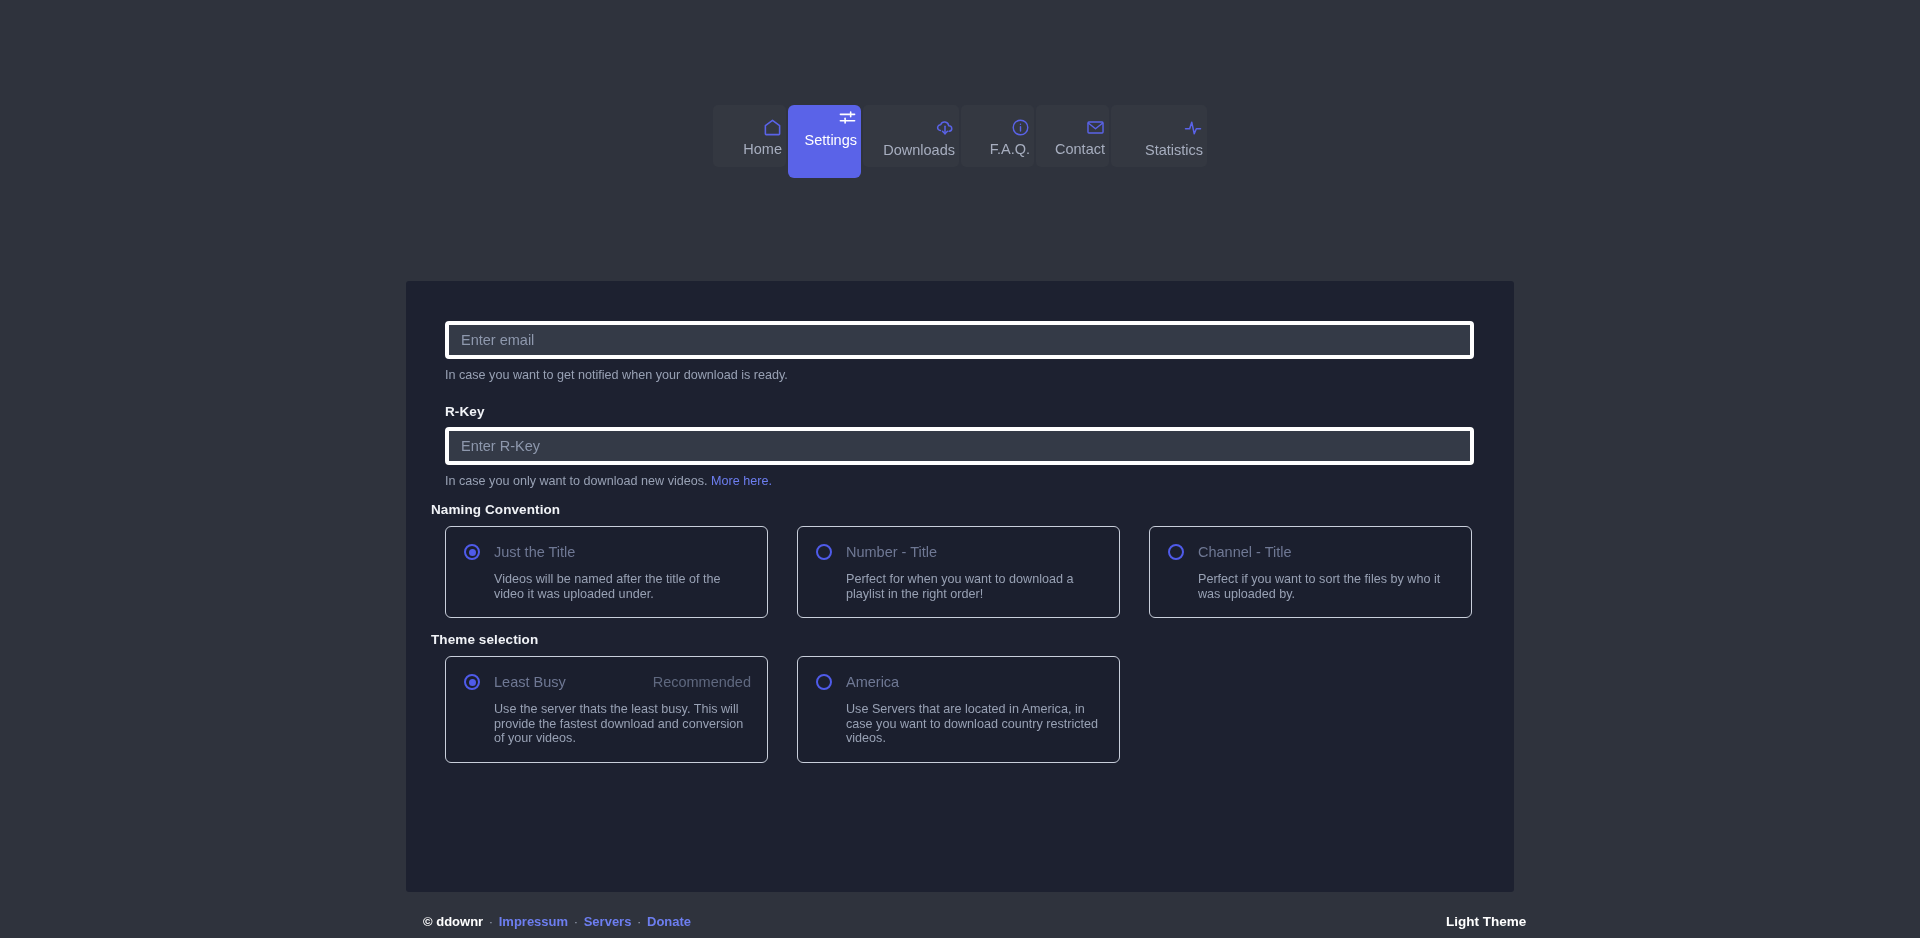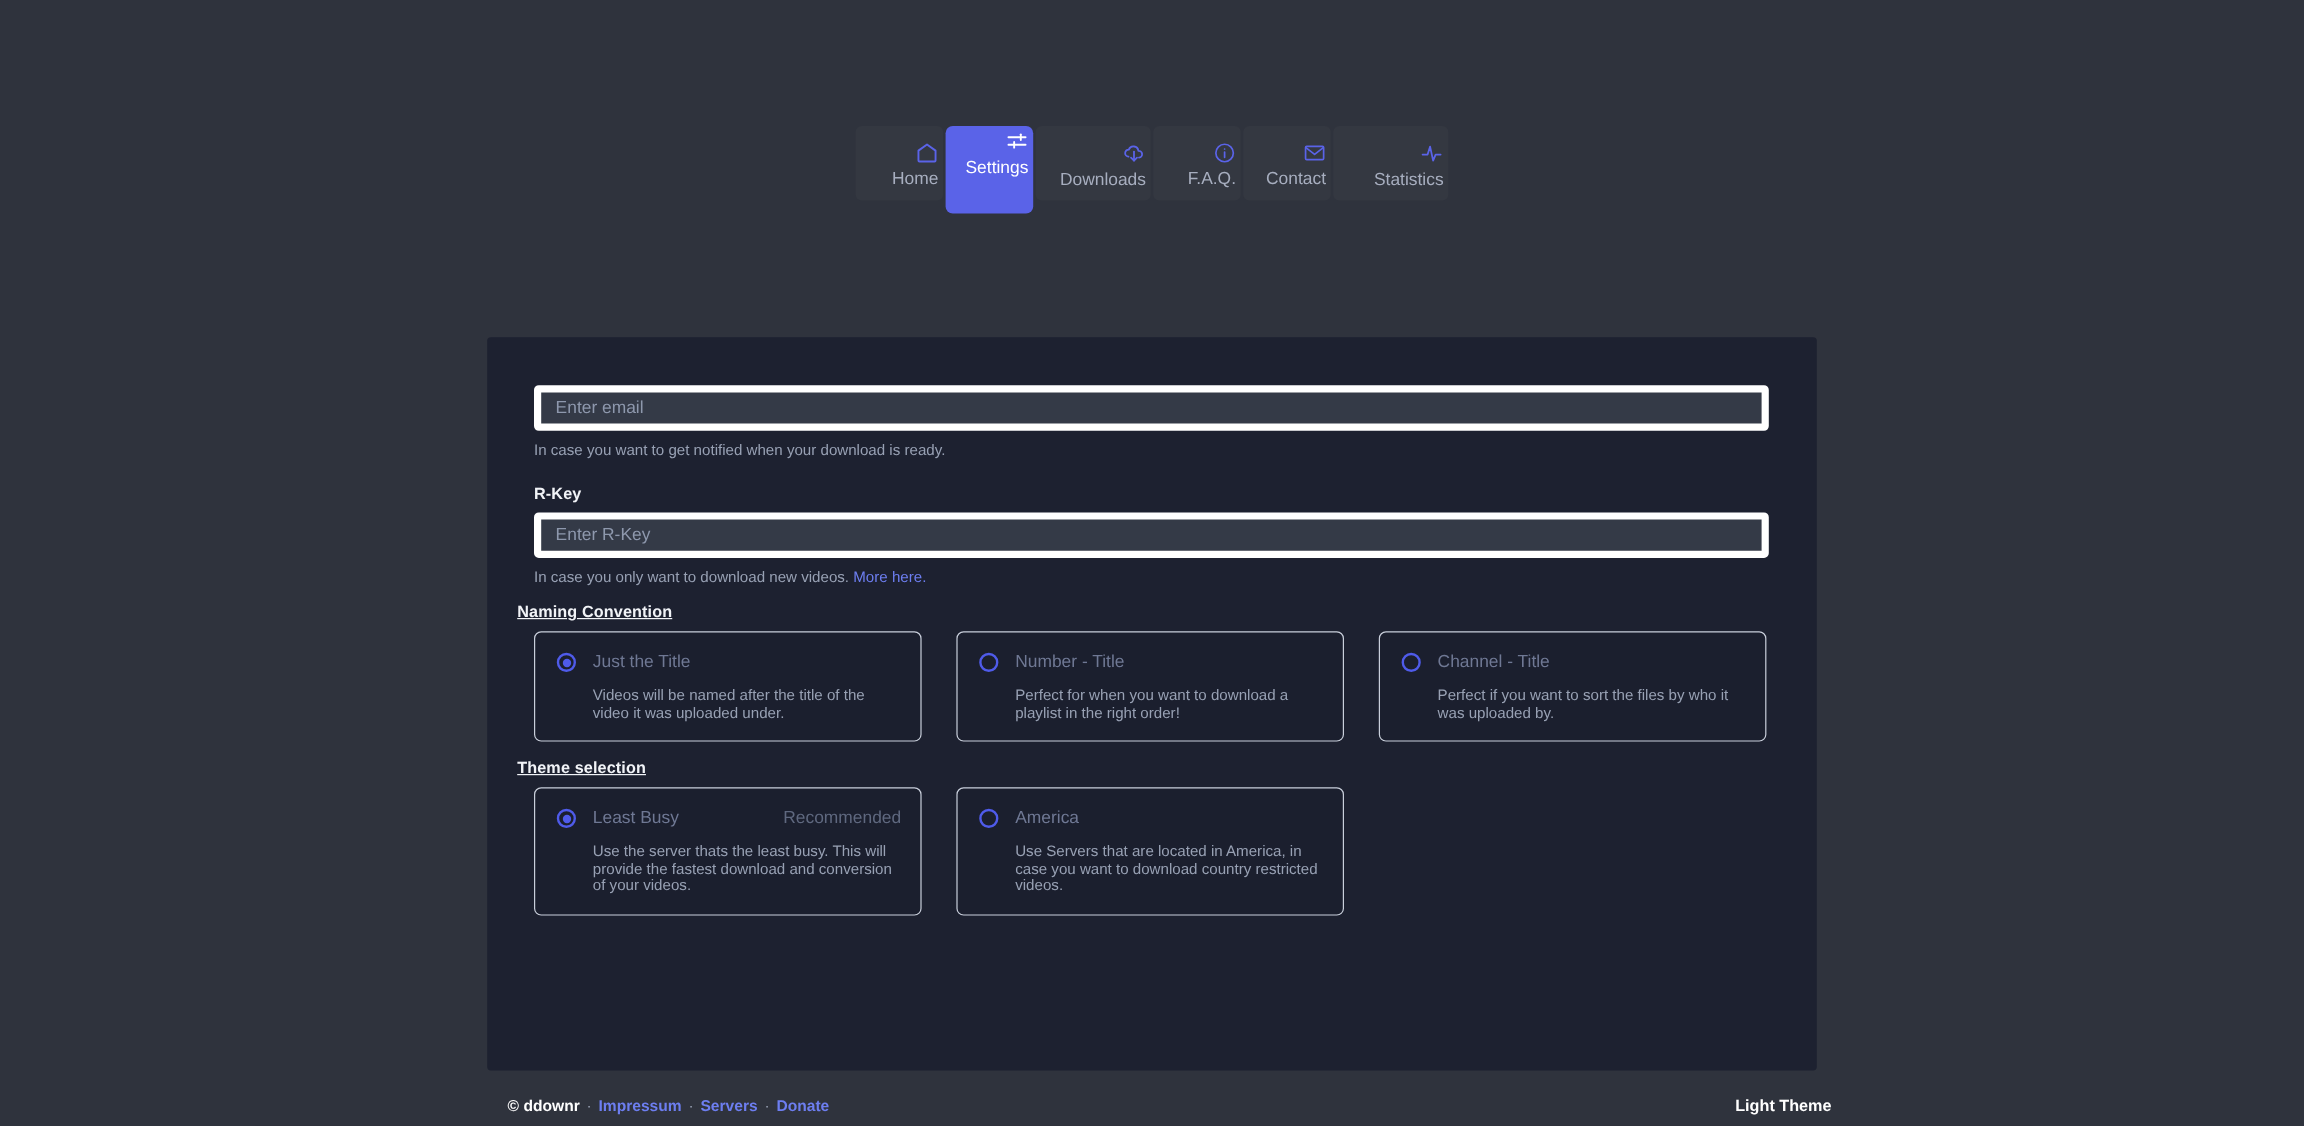--- a/index.html
+++ b/index.html
@@ -85,21 +85,21 @@
     color: #f1f3f7;
     font-weight: 700;
     margin-bottom: 8px;
     letter-spacing: .1px;
   }
 
   .text-input {
     width: 1029px;
     height: 38px;
     background: #343a47;
-    border: 6px solid #ffffff;
+    border: 4px solid #ffffff;
     border-radius: 4px;
     color: #e8eaef;
     font-size: 14.5px;
     font-family: "Liberation Sans", sans-serif;
     padding: 0 12px;
     outline: none;
     display: block;
   }
   .text-input::placeholder { color: #8e98ad; }
 
@@ -113,21 +113,20 @@
   .gap-22 { height: 22px; }
   .gap-14 { height: 14px; }
 
   .section-label {
     font-size: 13.5px;
     color: #f1f3f7;
     font-weight: 700;
     margin-bottom: 9px;
     margin-left: -14px;
     letter-spacing: .1px;
-    text-decoration: underline;
   }
 
   .card-row {
     display: flex;
     gap: 29px;
   }
 
   .opt-card {
     width: 323px;
     background: #1b1f2e;

